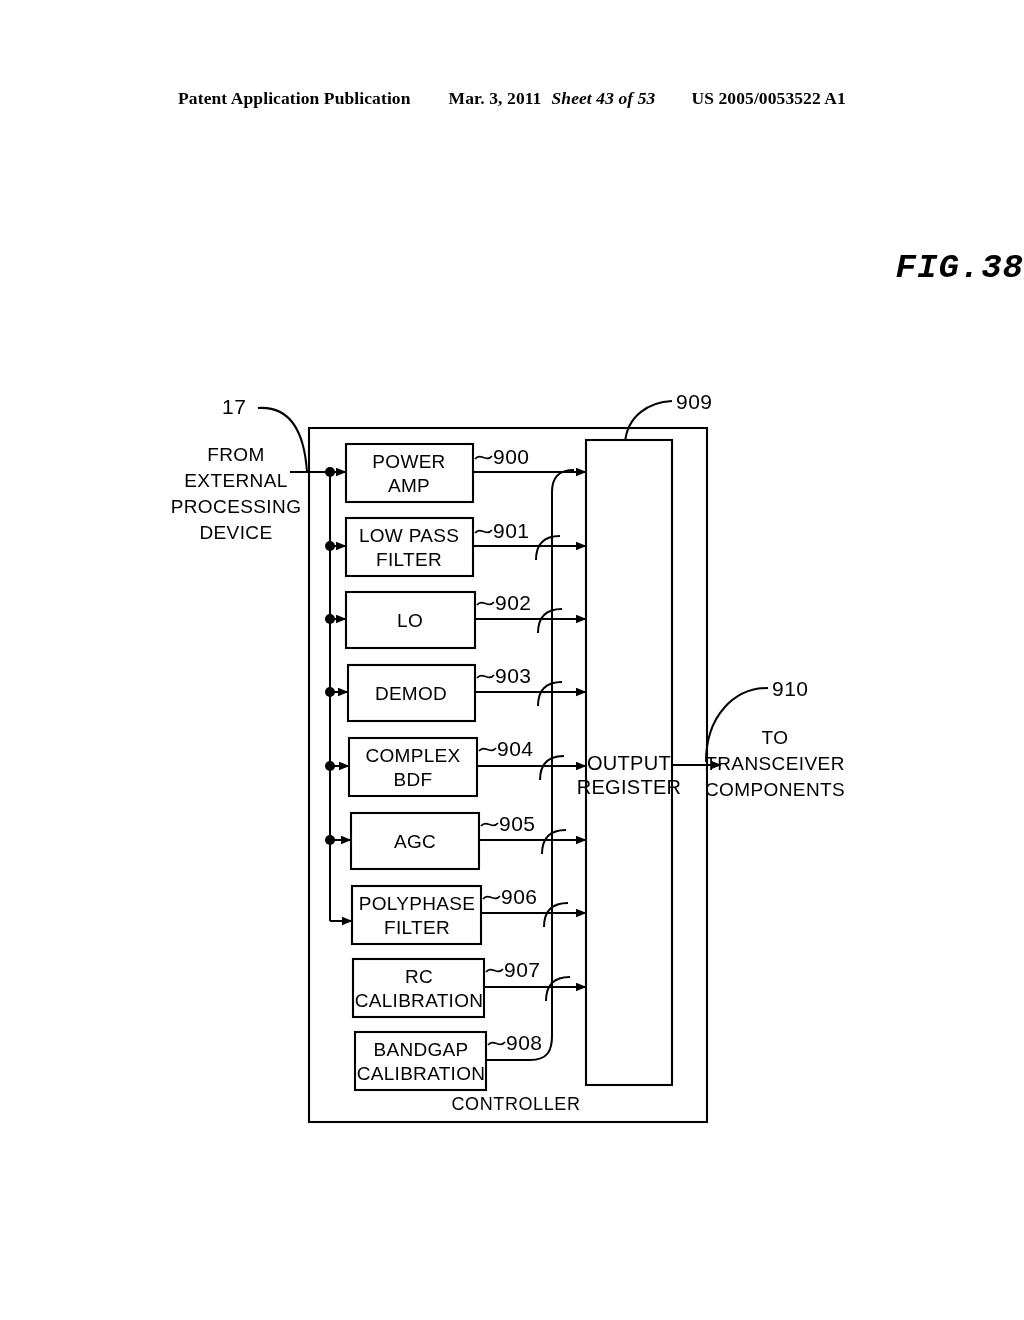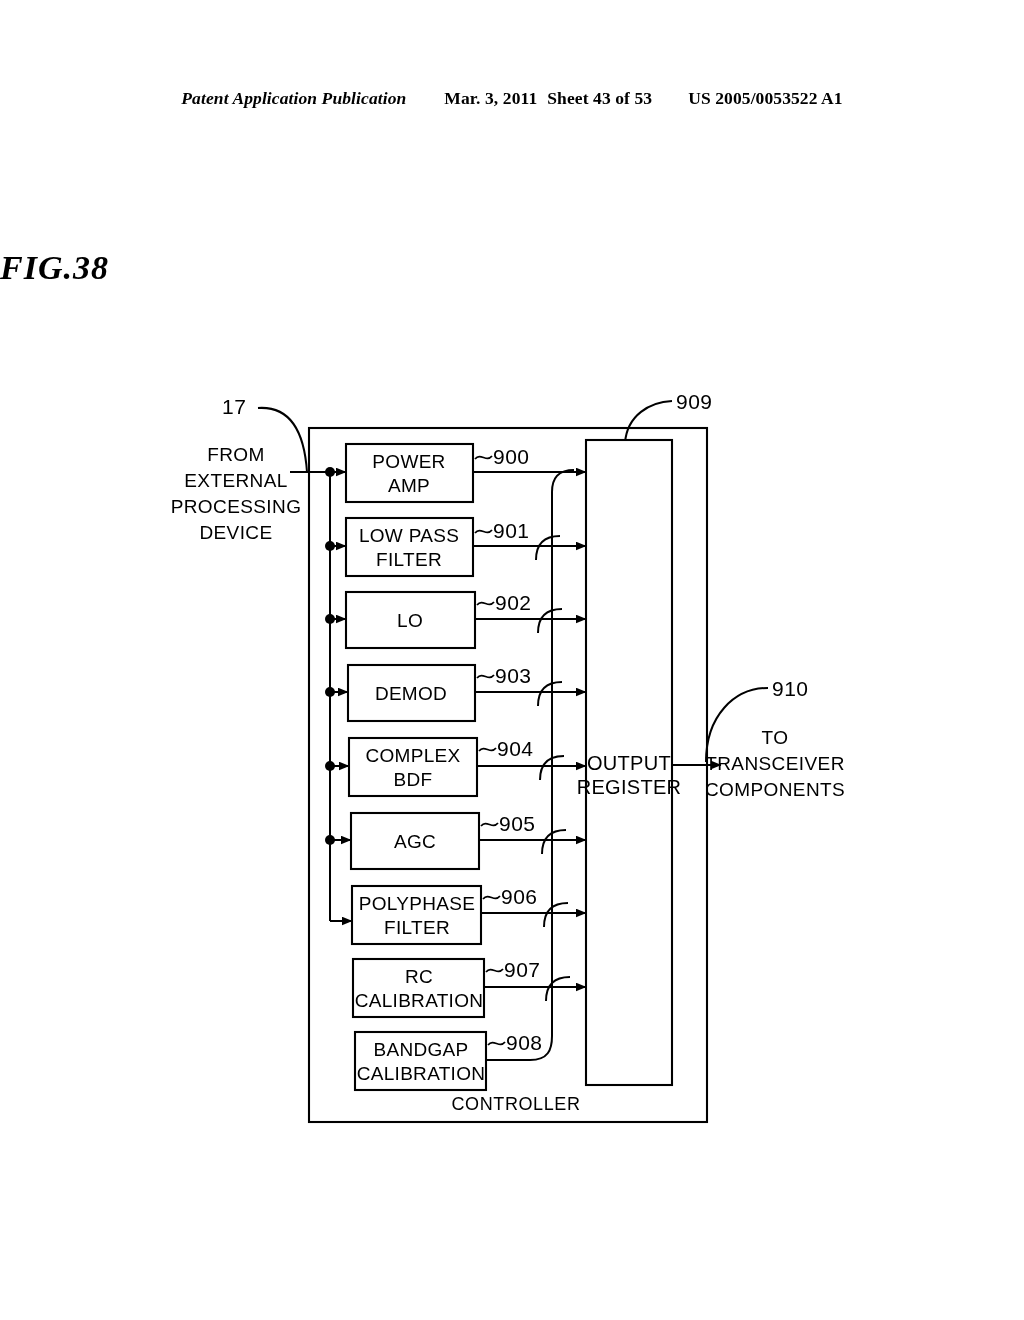--- a/index.html
+++ b/index.html
@@ -28,31 +28,31 @@
     left: 0;
     width: 1024px;
     text-align: center;
     font-family: "Liberation Serif", serif;
     font-weight: bold;
     font-size: 17.5px;
     letter-spacing: 0.1px;
     white-space: nowrap;
   }
   .hdr span { display: inline-block; }
-  .hdr .h-pub { margin-right: 38px; font-style: italic; }
+  .hdr .h-pub { margin-right: 38px; }
   .hdr .h-date { margin-right: 10px; }
-  .hdr .h-sheet { margin-right: 36px; }
+  .hdr .h-sheet { margin-right: 36px; font-style: italic; }
 
   .figtitle {
     position: absolute;
     left: 0;
     top: 249px;
     width: 1024px;
-    text-align: left;
-    font-family: Liberation Serif, serif;
+    text-align: right;
+    font-family: Liberation Mono, monospace;
     font-style: italic;
     font-weight: bold;
     font-size: 34px;
     letter-spacing: 1px;
   }
 
   svg#diagram {
     position: absolute;
     left: 0;
     top: 0;

